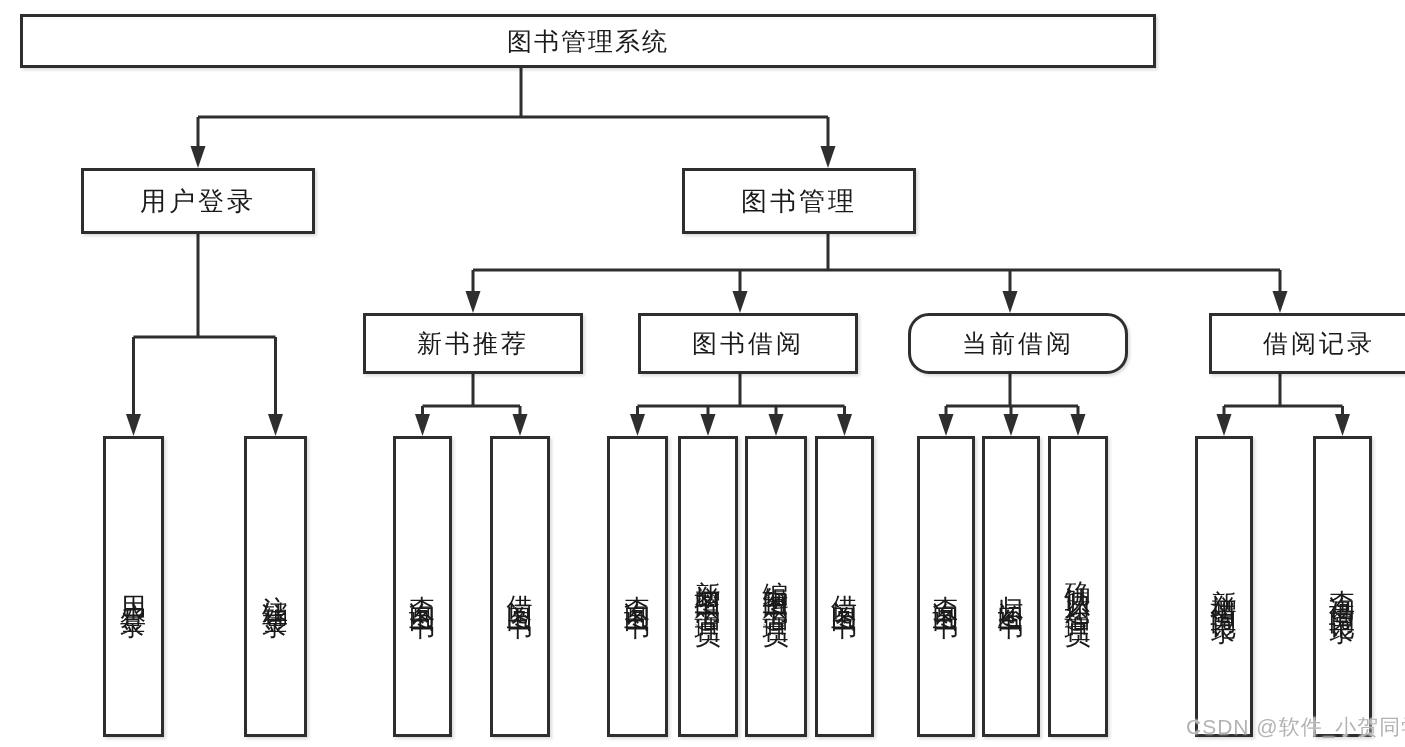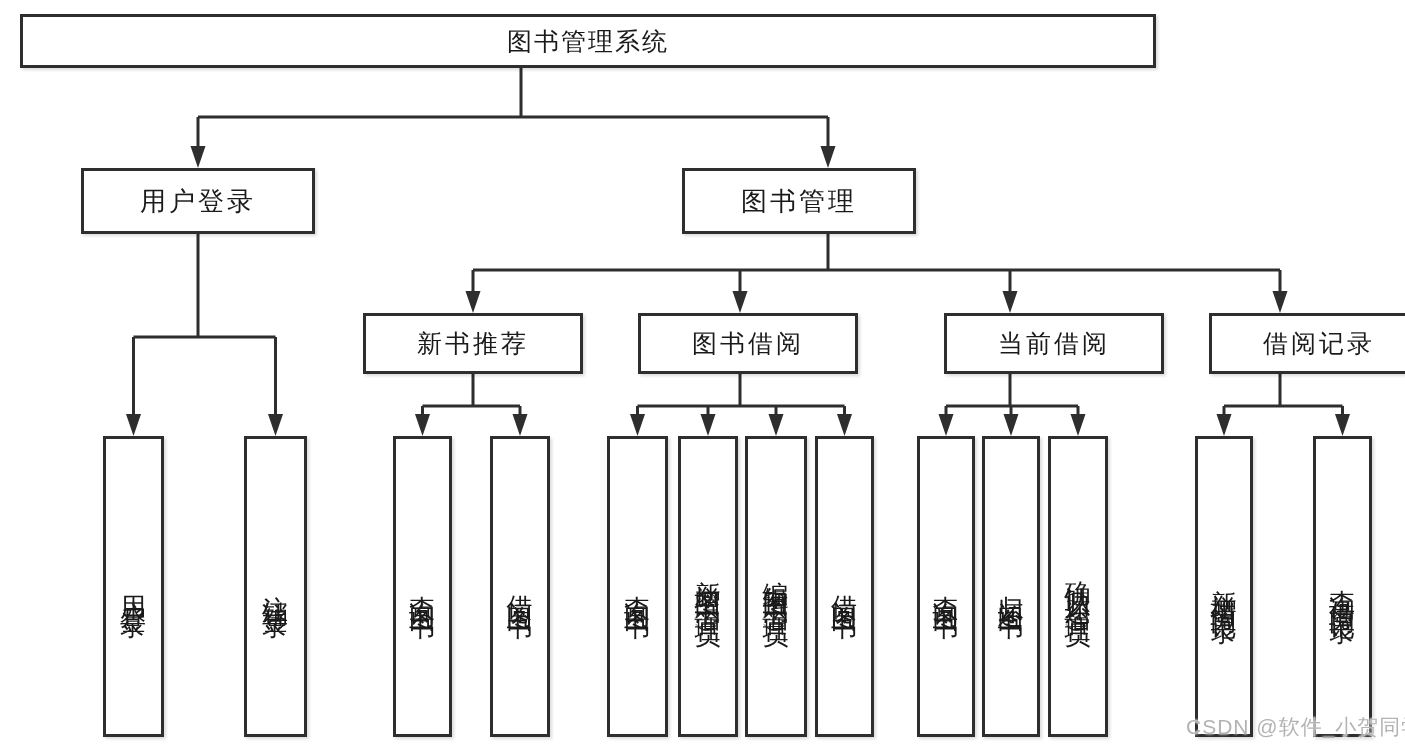--- a/index.html
+++ b/index.html
@@ -103,21 +103,21 @@
   <div class="box l2" style="left:682px;">
     <span>图书管理</span>
   </div>
 
   <div class="box l3" style="left:363px;">
     <span>新书推荐</span>
   </div>
   <div class="box l3" style="left:630px;margin-left:8px;">
     <span>图书借阅</span>
   </div>
-  <div class="box l3" style="left:944px;">
+  <div class="box l3" style="left:908px;border-radius:21px;">
     <span>当前借阅</span>
   </div>
   <div class="box l3" style="left:1170px;margin-left:39px;">
     <span>借阅记录</span>
   </div>
 
   <div class="box leaf" style="left:103px;width:61px;">
     <span class="vtext">用户登录</span>
   </div>
   <div class="box leaf" style="left:244px;width:63px;">

